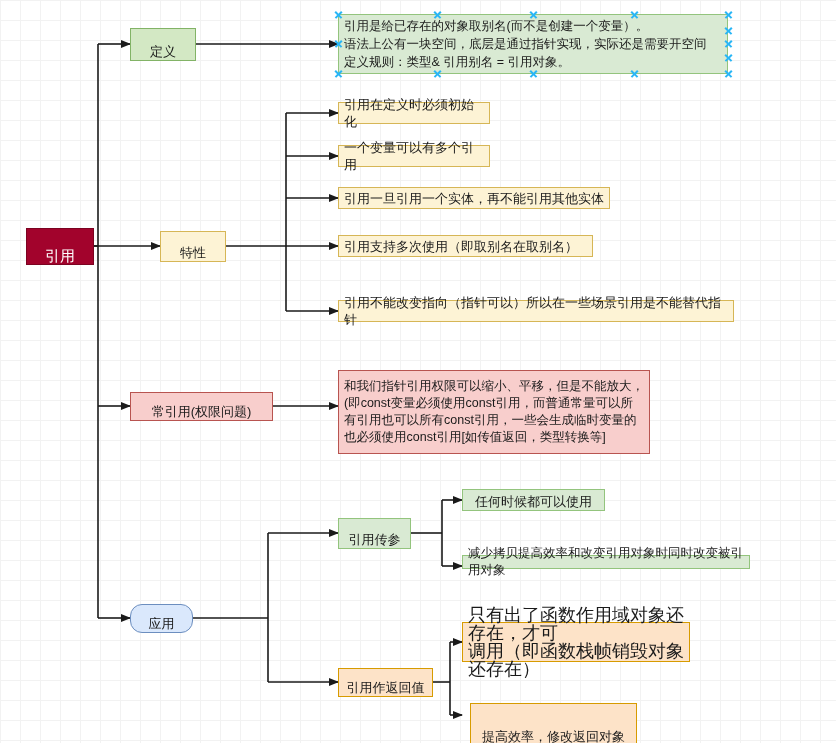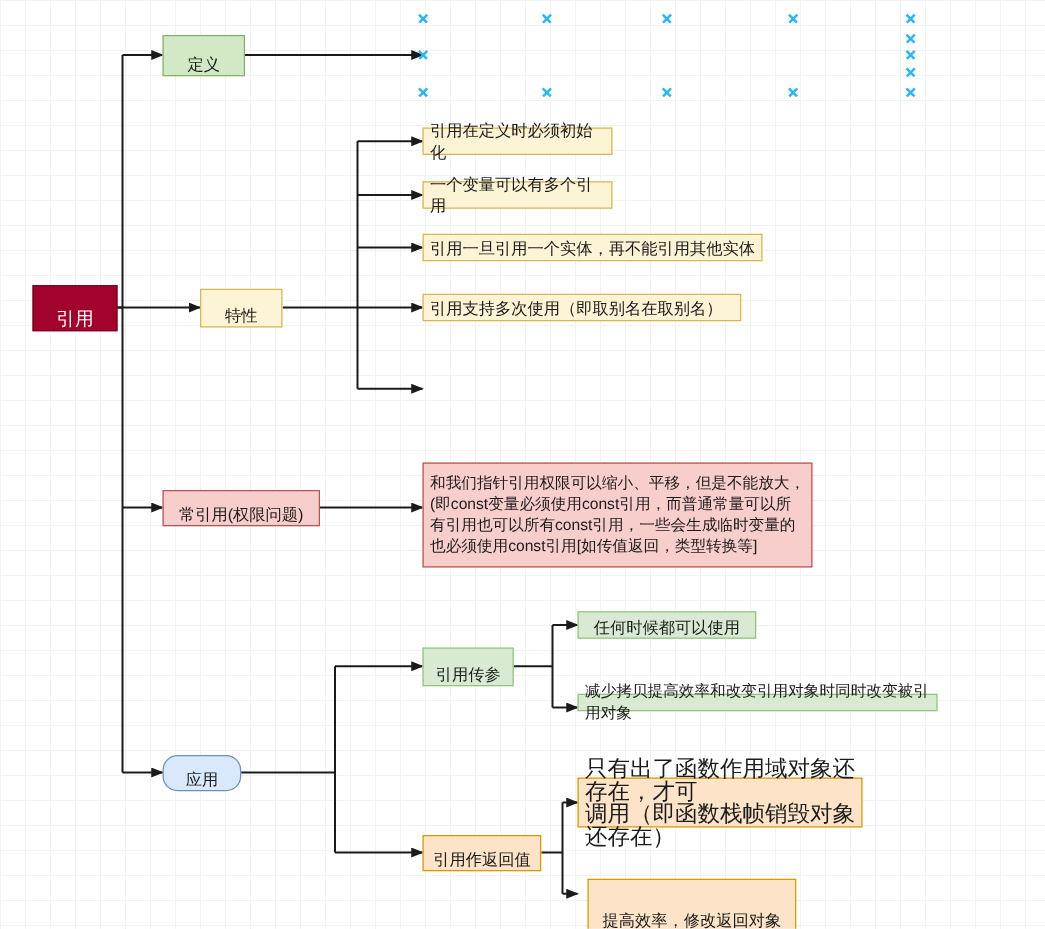--- a/index.html
+++ b/index.html
@@ -122,20 +122,25 @@
   </svg>
 
   <div class="node n-center pal-root" style="left:0px;top:228px;width:68px;height:37px;font-size:15px;">
     <span class="txt">引用</span>
   </div>
 
   <div class="node n-center pal-green" style="left:130px;top:28px;width:66px;height:33px;">
     <span class="txt">定义</span>
   </div>
 
+  <div class="node n-left pal-greenlight" style="left:338px;top:14px;width:390px;height:60px;">
+    <span class="txt" style="font-size:12.5px;line-height:18px;">引用是给已存在的对象取别名(而不是创建一个变量）。
+语法上公有一块空间，底层是通过指针实现，实际还是需要开空间
+定义规则：类型&amp; 引用别名 = 引用对象。</span>
+  </div>
 
   <div class="sel-handle" style="left:334px;top:10px;"></div>
   <div class="sel-handle" style="left:529px;top:10px;"></div>
   <div class="sel-handle" style="left:724px;top:10px;"></div>
   <div class="sel-handle" style="left:334px;top:39px;"></div>
   <div class="sel-handle" style="left:724px;top:26px;"></div>
   <div class="sel-handle" style="left:724px;top:39px;"></div>
   <div class="sel-handle" style="left:724px;top:53px;"></div>
   <div class="sel-handle" style="left:334px;top:69px;"></div>
   <div class="sel-handle" style="left:433px;top:69px;"></div>
@@ -154,22 +159,25 @@
   </div>
   <div class="node n-left pal-cream" style="left:338px;top:145px;width:152px;height:22px;">
     <span class="txt">一个变量可以有多个引用</span>
   </div>
   <div class="node n-left pal-cream" style="left:338px;top:187px;width:272px;height:22px;">
     <span class="txt">引用一旦引用一个实体，再不能引用其他实体</span>
   </div>
   <div class="node n-left pal-cream" style="left:338px;top:235px;width:255px;height:22px;">
     <span class="txt">引用支持多次使用（即取别名在取别名）</span>
   </div>
-
-  <div class="node n-center pal-pink" style="left:130px;top:392px;width:126px;height:29px;">
+  <div class="node n-left pal-cream" style="left:338px;top:300px;width:396px;height:22px;">
+    <span class="txt">引用不能改变指向（指针可以）所以在一些场景引用是不能替代指针</span>
+  </div>
+
+  <div class="node n-center pal-pink" style="left:130px;top:392px;width:143px;height:29px;">
     <span class="txt">常引用(权限问题)</span>
   </div>
 
   <div class="node n-left pal-pink" style="left:338px;top:370px;width:312px;height:84px;">
     <span class="txt" style="font-size:12.5px;line-height:17px;">和我们指针引用权限可以缩小、平移，但是不能放大，
 (即const变量必须使用const引用，而普通常量可以所
 有引用也可以所有const引用，一些会生成临时变量的
 也必须使用const引用[如传值返回，类型转换等]</span>
   </div>
 

